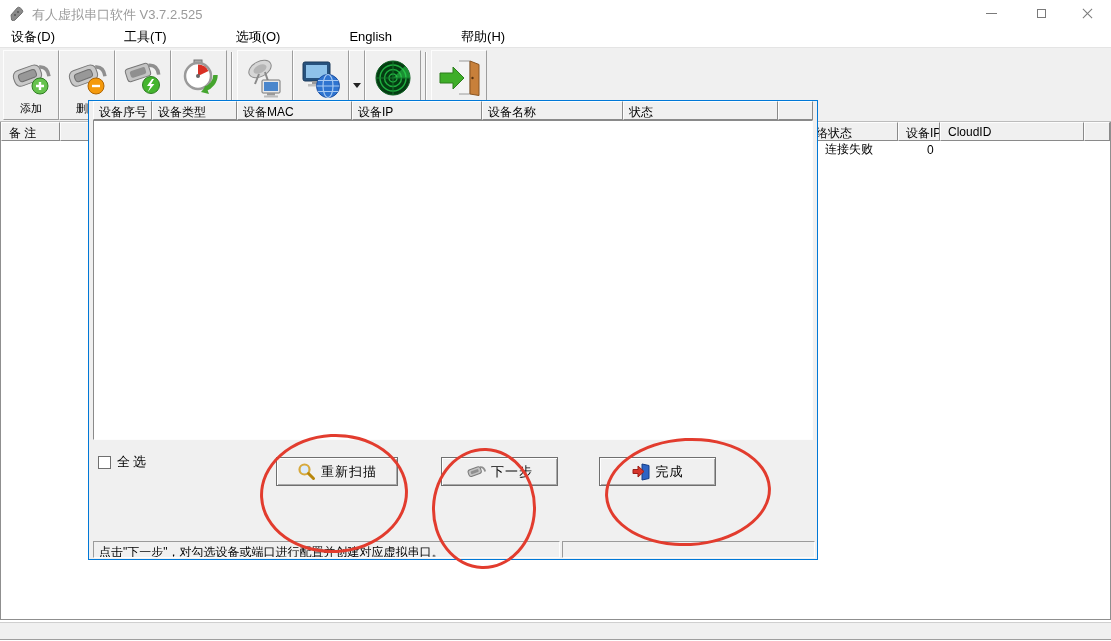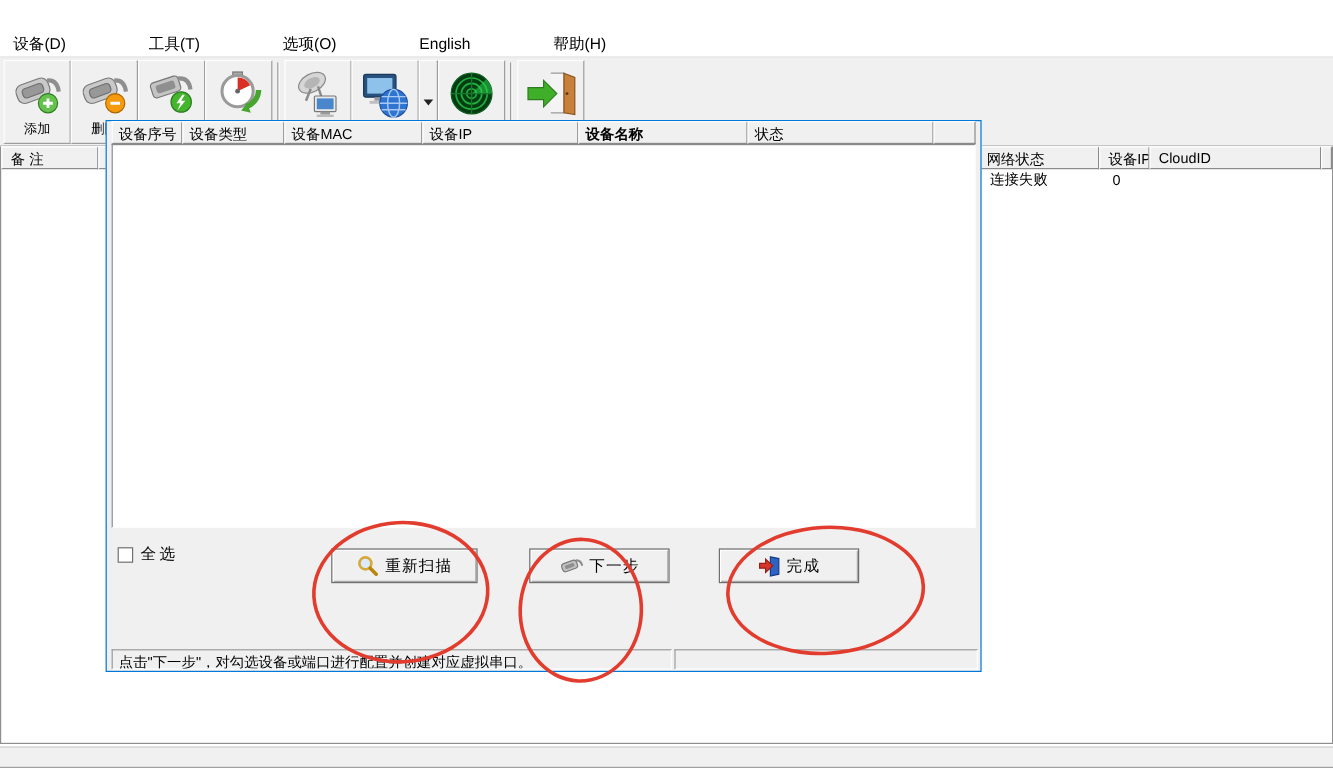--- a/index.html
+++ b/index.html
@@ -73,20 +73,37 @@
   .circle { position:absolute; border:3px solid #e23c2e; border-radius:50%; z-index:30; }
   .c1 { left:260px; top:434px; width:148px; height:119px; transform:rotate(-3deg); }
   .c2 { left:432px; top:448px; width:104px; height:121px; transform:rotate(2deg); }
   .c3 { left:605px; top:438px; width:166px; height:108px; transform:rotate(-3deg); }
 </style>
 </head>
 <body>
 
 <div id="window">
 
+  <div class="titlebar">
+    <svg class="app-icon" viewBox="0 0 16 16">
+      <path d="M2 10 L8 3 a2.4 2.4 0 0 1 3.4 0 l1.6 1.6 a2.4 2.4 0 0 1 0 3.4 L6 15 a2.4 2.4 0 0 1 -3.4 0 Z" fill="#8b8b8b" stroke="#5f5f5f" stroke-width="0.8"></path>
+      <circle cx="6" cy="10" r="1" fill="#555"></circle>
+        <circle cx="9" cy="7" r="1" fill="#555"></circle>
+    </svg>
+    <span class="title-text">有人虚拟串口软件 V3.7.2.525</span>
+    <div class="winbtn wb-min">
+        <span class="glyph-min"></span>
+      </div>
+    <div class="winbtn wb-max">
+        <span class="glyph-max"></span>
+      </div>
+    <div class="winbtn wb-close">
+        <span class="glyph-close"></span>
+      </div>
+  </div>
 
   <div class="menubar">
     <span class="menu-item">设备(D)</span>
     <span class="menu-item">工具(T)</span>
     <span class="menu-item">选项(O)</span>
     <span class="menu-item">English</span>
     <span class="menu-item">帮助(H)</span>
   </div>
 
   <div class="toolbar">
@@ -177,21 +194,21 @@
         <path d="M22 5 h11 v33 h-11" fill="#f4f4f4" stroke="#9a9a9a"></path>
         <path d="M33 5 l9 3.5 v31 l-9 -1.5 z" fill="#c8803a" stroke="#8a5420"></path>
         <circle cx="35.5" cy="22" r="1.2" fill="#5a3410"></circle>
         <path d="M3 17 h13 v-6 l11 11 -11 11 v-6 h-13 z" fill="#3fae29" stroke="#2c7d1d"></path>
       </svg>
     </div>
   </div>
 
   <div class="content">
     <div class="bg-header">
-      <div class="hcell" style="width:81px;">备 注</div>
+      <div class="hcell" style="width:59px;">备 注</div>
       <div class="hcell" style="width:736px;"></div>
       <div class="hcell" style="width:102px;">网络状态</div>
       <div class="hcell" style="width:42px;">设备IP</div>
       <div class="hcell" style="width:144px;">CloudID</div>
       <div class="hcell" style="flex:1;"></div>
     </div>
     <div class="bg-row">
       <div class="bcell" style="width:81px;"></div>
       <div class="bcell" style="width:736px;"></div>
       <div class="bcell" style="width:102px;">连接失败</div>
@@ -201,21 +218,21 @@
   </div>
 
   <div class="app-statusbar"></div>
 
   <div class="dialog">
     <div class="dlg-header">
       <div class="hcell" style="width:59px;">设备序号</div>
       <div class="hcell" style="width:85px;">设备类型</div>
       <div class="hcell" style="width:115px;">设备MAC</div>
       <div class="hcell" style="width:130px;">设备IP</div>
-      <div class="hcell" style="width:141px;font-weight:bold;">设备名称</div>
+      <div class="hcell" style="width:141px;">设备名称</div>
       <div class="hcell" style="width:155px;">状态</div>
       <div class="hcell" style="flex:1;"></div>
     </div>
     <div class="dlg-list"></div>
     <div class="dlg-bottom">
       <div class="checkbox-row">
         <span class="checkbox"></span>
         <span class="checkbox-label">全选</span>
       </div>
       <div class="dlg-btn btn-next">

